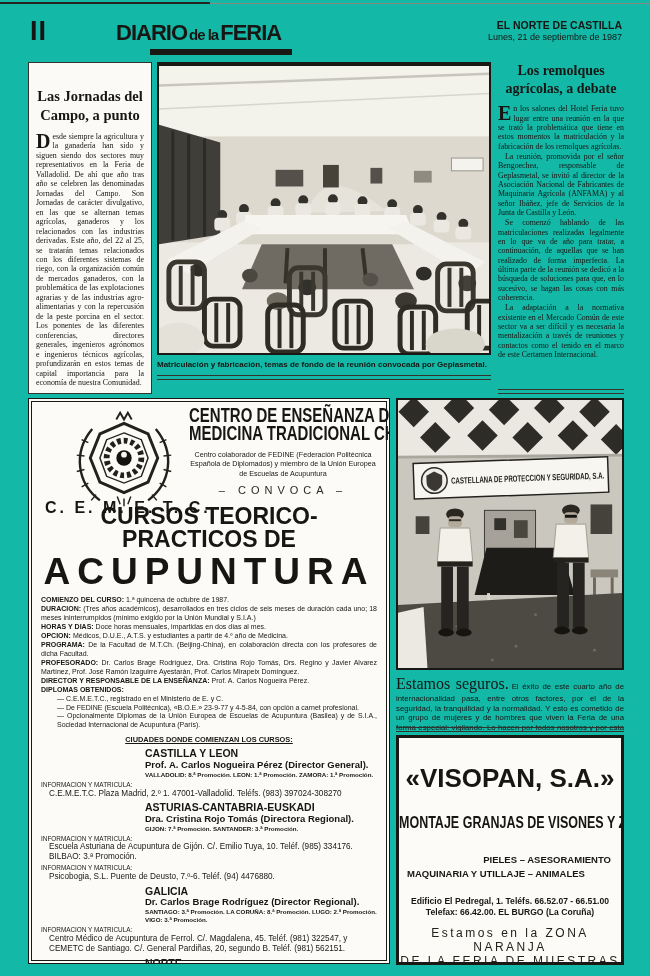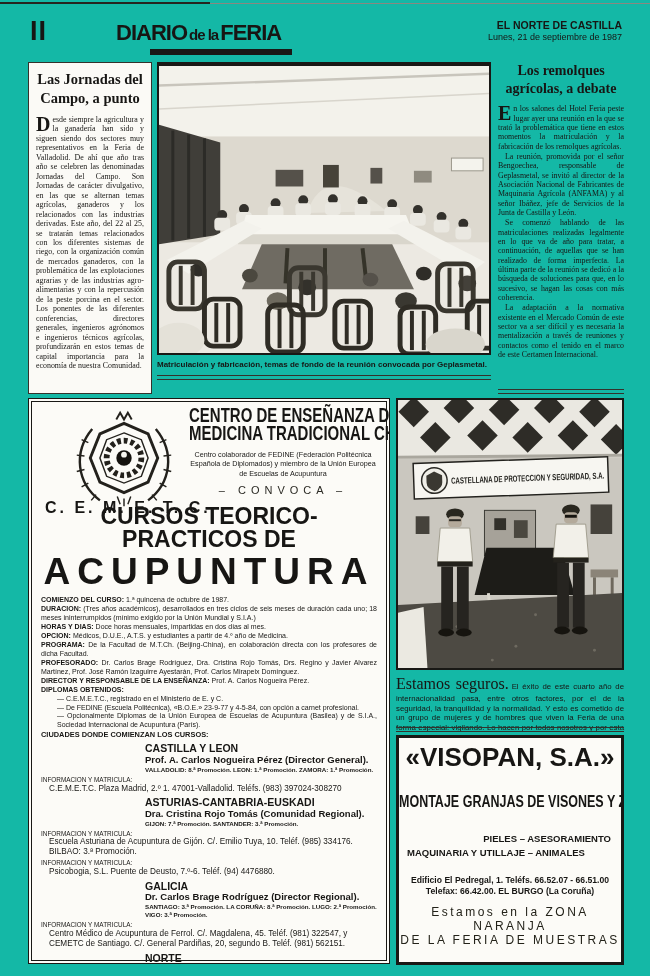--- a/index.html
+++ b/index.html
@@ -13,21 +13,21 @@
   .masthead{position:absolute;left:116px;top:20px;font-weight:bold;letter-spacing:-1px;white-space:nowrap;}
   .masthead .big{font-size:22px;}
   .masthead .small{font-size:15px;margin:0 2px;}
   .masthead-bar{position:absolute;left:150px;top:49px;width:142px;height:6px;background:#191815;}
   .paper-info{position:absolute;right:28px;top:19px;text-align:right;line-height:1.2;}
   .paper-name{font-size:10.5px;font-weight:bold;}
   .paper-date{font-size:9px;}
 
   
   .article-left{position:absolute;left:28px;top:62px;width:124px;height:332px;border:1px solid #34322c;
-                box-sizing:border-box;padding:7px 7px;overflow:hidden;background:#fbfaf6;}
+                box-sizing:border-box;padding:24px 7px;overflow:hidden;background:#fbfaf6;}
   .a-title{font-family:"Liberation Serif",serif;font-size:14.5px;font-weight:bold;text-align:center;line-height:1.3;}
   .a-body{font-family:"Liberation Serif",serif;font-size:7.9px;line-height:1.2;text-align:justify;margin-top:7px;}
   .dropcap{float:left;font-family:"Liberation Serif",serif;font-size:20px;font-weight:bold;line-height:0.8;padding:1px 2px 0 0;}
 
   
   .photo-main{position:absolute;left:157px;top:62px;width:334px;height:293px;border:2px solid #191815;
               border-top-width:4px;box-sizing:border-box;background:#e8e6df;}
   .photo-main svg,.photo-sec svg,.acu-logo svg{display:block;width:100%;height:100%;}
   .caption-main{position:absolute;left:157px;top:360px;width:334px;font-size:8px;font-weight:bold;}
   .double-rule{position:absolute;height:3px;border-top:1px solid #34322c;border-bottom:1px solid #34322c;}
@@ -49,37 +49,37 @@
   .acu-head{margin-left:148px;text-align:center;}
   .acu-head-line{display:block;font-size:15px;font-weight:bold;line-height:1.2;transform:scaleY(1.3);transform-origin:50% 50%;white-space:nowrap;}
   .acu-collab{font-size:7.2px;line-height:1.3;margin-top:7px;}
   .acu-convoca{font-size:11px;letter-spacing:5px;margin-top:6px;color:#2a2923;}
   .acu-acronym{position:absolute;left:16px;top:100px;font-size:16px;font-weight:bold;letter-spacing:3px;}
   .acu-course1{text-align:center;font-size:23px;font-weight:bold;margin-top:9px;line-height:1;}
   .acu-course2{text-align:center;font-size:37px;font-weight:bold;letter-spacing:7px;line-height:1;margin-top:2px;}
   .acu-details{margin-top:6px;font-size:7px;line-height:1.28;text-align:justify;}
   .acu-details .lbl{font-weight:bold;}
   .acu-diplomas{font-size:7px;line-height:1.28;padding-left:16px;}
-  .acu-cities{font-size:7.4px;font-weight:bold;}
+  .acu-cities{font-size:7.4px;font-weight:bold;text-decoration:underline;margin-top:5px;text-align:center;}
   .region-name{font-size:10.5px;font-weight:bold;margin-left:104px;margin-top:4px;line-height:1.12;}
   .region-dir{font-size:9.5px;font-weight:bold;margin-left:104px;line-height:1.12;}
   .region-promos{font-size:6.2px;font-weight:bold;margin-left:104px;line-height:1.3;}
   .region-infolbl{font-size:6.4px;margin-top:2px;line-height:1.2;}
   .region-info{font-size:8.2px;line-height:1.2;margin-left:8px;}
 
   
   .photo-sec{position:absolute;left:396px;top:398px;width:228px;height:272px;border:2px solid #191815;
              box-sizing:border-box;background:#ccc9c1;}
   .caption-sec{position:absolute;left:396px;top:674px;width:228px;font-size:7.8px;line-height:1.25;text-align:justify;}
   .caption-sec .lead{font-family:"Liberation Serif",serif;font-size:16px;margin-right:3px;}
 
   
   .ad-viso{position:absolute;left:396px;top:735px;width:228px;height:230px;border:3px solid #191815;
            box-sizing:border-box;text-align:center;overflow:hidden;background:#fcfbf7;}
-  .viso-title{font-size:26px;font-weight:bold;margin-top:4px;white-space:nowrap;}
+  .viso-title{font-size:26px;font-weight:bold;margin-top:25px;white-space:nowrap;}
   .viso-sub{font-size:12.5px;font-weight:bold;margin-top:22px;transform:scaleY(1.3);white-space:nowrap;}
   .viso-l1{font-size:9.5px;font-weight:bold;margin-top:24px;text-align:right;padding-right:10px;}
   .viso-l2{font-size:9.5px;font-weight:bold;text-align:left;padding-left:8px;margin-top:3px;}
   .viso-a1{font-size:8.6px;font-weight:bold;margin-top:17px;}
   .viso-a2{font-size:8.6px;font-weight:bold;margin-top:1px;}
   .viso-f1{font-size:12px;letter-spacing:2.5px;margin-top:9px;color:#232219;}
   .viso-f2{font-size:12px;letter-spacing:2.5px;color:#232219;}
 </style>
 </head>
 <body>
@@ -184,21 +184,21 @@
   </div>
   <div class="caption-main">Matriculación y fabricación, temas de fondo de la reunión convocada por Geplasmetal.</div>
   <div class="double-rule" id="rule-main"></div>
 
   <div class="article-right">
     <div class="a-title">
       <span>Los remolques</span><br>
       <span>agrícolas, a debate</span>
     </div>
     <div class="a-bodywrap">
-      <p><span class="dropcap">E</span><span>n los salones del Hotel Feria peste lugar ayer una reunión en la que se trató la problemática que tiene en estos momentos la matriculación y la fabricación de los remolques agrícolas.</span></p>
+      <p><span class="dropcap">E</span><span>n los salones del Hotel Feria tuvo lugar entre una reunión en la que se trató la problemática que tiene en estos momentos la matriculación y la fabricación de los remolques agrícolas.</span></p>
       <p class="ind">La reunión, promovida por el señor Bengoechea, responsable de Geplasmetal, se invitó al director de la Asociación Nacional de Fabricantes de Maquinaria Agrícola (ANFAMA) y al señor Ibáñez, jefe de Servicios de la Junta de Castilla y León.</p>
       <p class="ind">Se comenzó hablando de las matriculaciones realizadas legalmente en lo que va de año para tratar, a continuación, de aquellas que se han realizado de forma imperfecta. La última parte de la reunión se dedicó a la búsqueda de soluciones para que, en lo sucesivo, se hagan las cosas con más coherencia.</p>
       <p class="ind">La adaptación a la normativa existente en el Mercado Común de este sector va a ser difícil y es necesaria la mentalización a través de reuniones y contactos como el tenido en el marco de este Certamen Internacional.</p>
     </div>
   </div>
   <div class="double-rule" id="rule-right"></div>
 
   <div class="ad-acu">
     <div class="acu-logo">
       <svg viewBox="0 0 110 100">
@@ -248,21 +248,21 @@
     <div>
       <div class="region-name">CASTILLA Y LEON</div>
       <div class="region-dir">Prof. A. Carlos Nogueira Pérez (Director General).</div>
       <div class="region-promos">VALLADOLID: 8.ª Promoción. LEON: 1.ª Promoción. ZAMORA: 1.ª Promoción.</div>
       <div class="region-infolbl">INFORMACION Y MATRICULA:</div>
       <div class="region-info">C.E.M.E.T.C. Plaza Madrid, 2.º 1. 47001-Valladolid. Teléfs. (983) 397024-308270</div>
     </div>
 
     <div>
       <div class="region-name">ASTURIAS-CANTABRIA-EUSKADI</div>
-      <div class="region-dir">Dra. Cristina Rojo Tomás (Comunidad Regional).</div>
+      <div class="region-dir">Dra. Cristina Rojo Tomás (Directora Regional).</div>
       <div class="region-promos">GIJON: 7.ª Promoción. SANTANDER: 3.ª Promoción.</div>
       <div class="region-infolbl">INFORMACION Y MATRICULA:</div>
       <div class="region-info">Escuela Asturiana de Acupuntura de Gijón. C/. Emilio Tuya, 10. Teléf. (985) 334176. BILBAO: 3.ª Promoción.</div>
       <div class="region-infolbl">INFORMACION Y MATRICULA:</div>
       <div class="region-info">Psicobogia, S.L. Puente de Deusto, 7.º-6. Teléf. (94) 4476880.</div>
     </div>
 
     <div>
       <div class="region-name">GALICIA</div>
       <div class="region-dir">Dr. Carlos Brage Rodríguez (Director Regional).</div>

